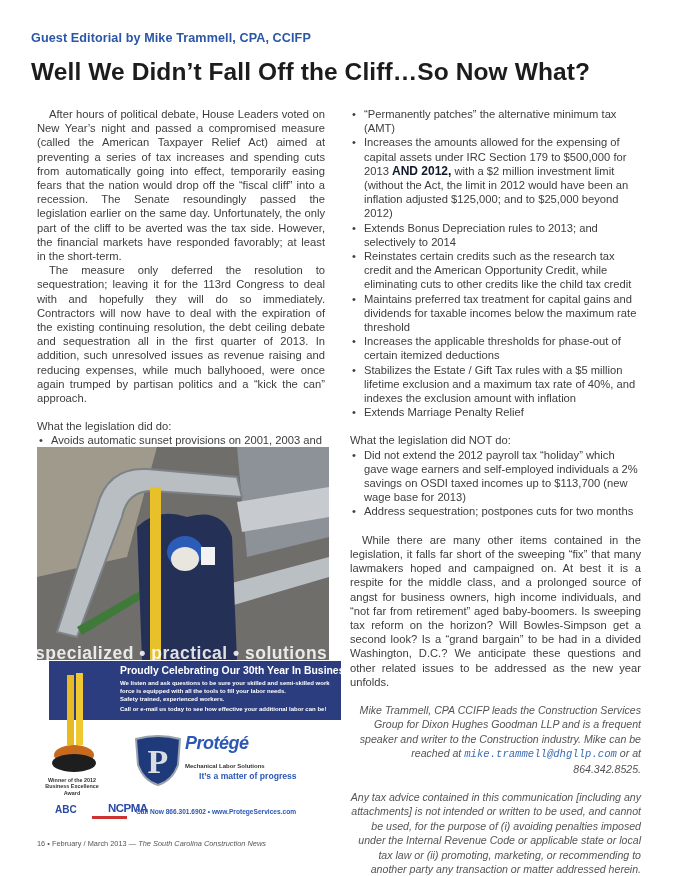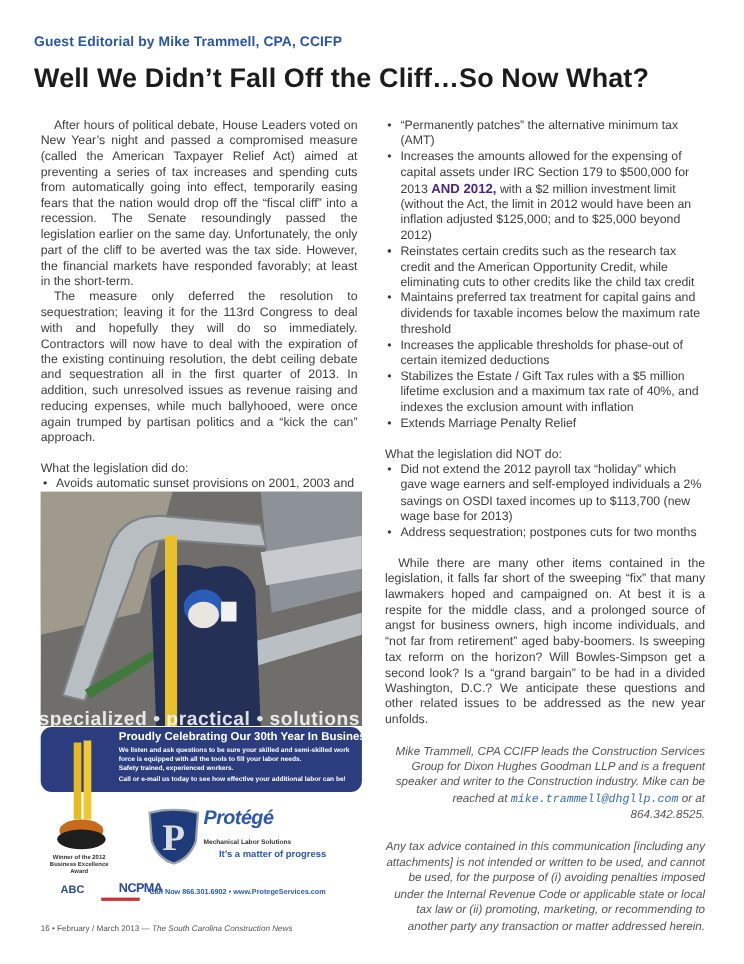--- a/index.html
+++ b/index.html
@@ -12,31 +12,31 @@
   .col { position: absolute; font-size: 11.2px; line-height: 14.2px; color: #3d3d3d; }
   .col-left { left: 37px; top: 107px; width: 288px; }
   .col-right { left: 350px; top: 107px; width: 291px; }
 
   .para { text-align: justify; text-indent: 12px; }
   .spacer { height: 14px; }
   .list-heading { text-align: left; }
   ul.bullets { list-style: none; }
   ul.bullets li { position: relative; padding-left: 14px; text-align: left; }
   ul.bullets li .dot { position: absolute; left: 2px; top: 0; }
-  .bold-inline { font-weight: bold; font-size: 12px; color: #4c1d95; }
+  .bold-inline { font-weight: bold; font-size: 12px; color: #0f172a; }
 
   .credit { text-align: right; font-style: italic; font-size: 10.6px; line-height: 14.4px; color: #555; }
   .credit .email { color: #3c6cb5; font-family: Liberation Mono, monospace; }
 
   .ad { position: absolute; left: 37px; top: 447px; width: 248px; height: 385px; }
   .ad-photo { position: absolute; left: 0; top: 0; width: 292px; height: 213px; overflow: hidden;
               background: linear-gradient(160deg, #8f8a80 0%, #5a5d62 25%, #9ea3a8 45%, #3f4449 70%, #6d7176 100%); }
   .ad-photo svg { position: absolute; left: 0; top: 0; }
   .ad-tagline { position: absolute; left: -2px; top: 196px; width: 296px; font-size: 17.5px; font-weight: bold; color: rgba(255,255,255,0.85); letter-spacing: 0.5px; white-space: nowrap; overflow: hidden; }
-  .ad-band { position: absolute; left: 0; top: 214px; width: 292px; height: 59px; background: #2b3d7f; border-radius: 10px; }
+  .ad-band { position: absolute; left: 12px; top: 214px; width: 292px; height: 59px; background: #2b3d7f; }
   .ad-band-title { position: absolute; left: 71px; top: 4px; font-size: 10.4px; font-weight: bold; color: #ffffff; white-space: nowrap; }
   .ad-band-text { position: absolute; left: 71px; font-size: 6px; line-height: 7.5px; color: #ffffff; font-weight: bold; width: 215px; }
   .ad-band-text.t1 { top: 19px; }
   .ad-band-text.t2 { top: 35px; }
   .ad-band-text.t3 { top: 45px; }
 
   .award { position: absolute; left: 8px; top: 226px; width: 54px; height: 108px; }
   .award-caption { position: absolute; left: 0; top: 330px; width: 70px; text-align: center; font-size: 5.4px; line-height: 6.4px; font-weight: bold; color: #333; }
 
   .logo { position: absolute; left: 95px; top: 288px; }
@@ -67,21 +67,21 @@
   <ul class="bullets">
     <li><span class="dot">•</span><span>Avoids automatic sunset provisions on 2001, 2003 and 2010 Tax Acts</span></li>
     <li><span class="dot">•</span><span>Bush-era tax cuts will sunset for individuals with taxable incomes over $400,000 and families with</span></li>
   </ul>
 </div>
 
 <div class="col col-right">
   <ul class="bullets">
     <li><span class="dot">•</span><span>“Permanently patches” the alternative minimum tax (AMT)</span></li>
     <li><span class="dot">•</span><span>Increases the amounts allowed for the expensing of capital assets under IRC Section 179 to $500,000 for 2013 </span><span class="bold-inline">AND 2012,</span><span> with a $2 million investment limit (without the Act, the limit in 2012 would have been an inflation adjusted $125,000; and to $25,000 beyond 2012)</span></li>
-    <li><span class="dot">•</span></li>
+    <li><span class="dot">•</span><span>Extends Bonus Depreciation rules to 2013; and selectively to 2014</span></li>
     <li><span class="dot">•</span><span>Reinstates certain credits such as the research tax credit and the American Opportunity Credit, while eliminating cuts to other credits like the child tax credit</span></li>
     <li><span class="dot">•</span><span>Maintains preferred tax treatment for capital gains and dividends for taxable incomes below the maximum rate threshold</span></li>
     <li><span class="dot">•</span><span>Increases the applicable thresholds for phase-out of certain itemized deductions</span></li>
     <li><span class="dot">•</span><span>Stabilizes the Estate / Gift Tax rules with a $5 million lifetime exclusion and a maximum tax rate of 40%, and indexes the exclusion amount with inflation</span></li>
     <li><span class="dot">•</span><span>Extends Marriage Penalty Relief</span></li>
   </ul>
   <div class="spacer"></div>
   <p class="list-heading">What the legislation did NOT do:</p>
   <ul class="bullets">
     <li><span class="dot">•</span><span>Did not extend the 2012 payroll tax “holiday” which gave wage earners and self-employed individuals a 2% savings on OSDI taxed incomes up to $113,700 (new wage base for 2013)</span></li>

